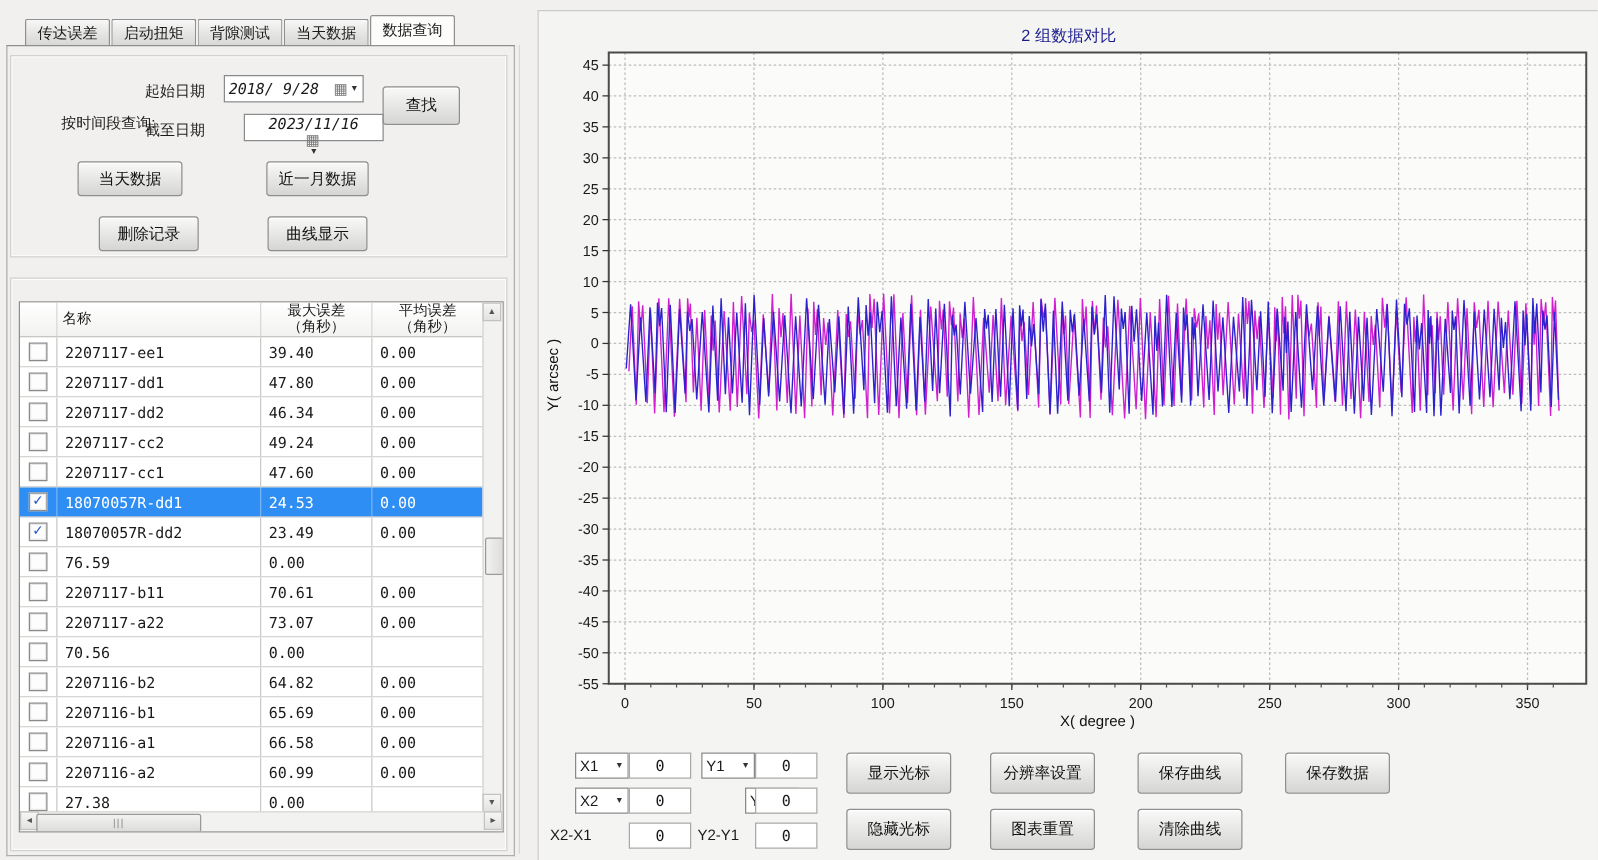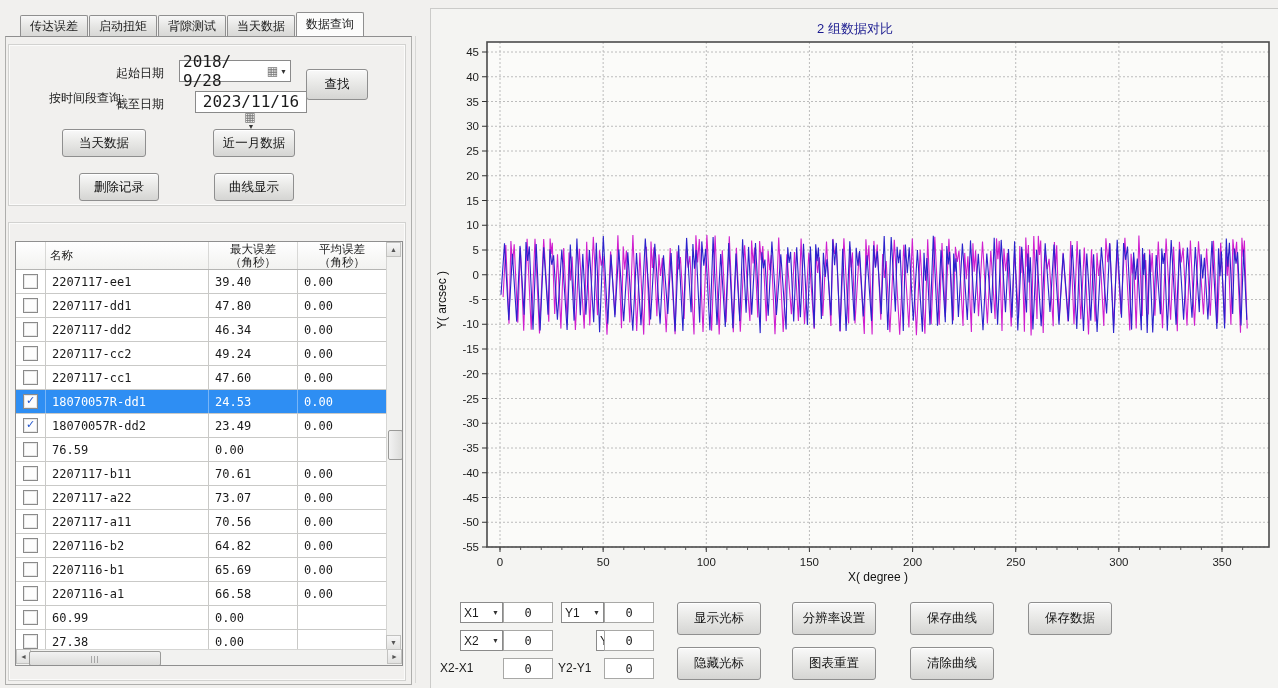--- a/index.html
+++ b/index.html
@@ -18,21 +18,21 @@
   
   .left-panel{position:absolute;left:5px;top:36px;width:405px;height:647px;
        background:#f1f0ee;border:1px solid #aeaeac;border-top:1px solid #8f8f8f;}
   .groupbox{position:absolute;border:1px solid #d2d2d0;box-shadow:0 0 0 1px #fbfbfa inset;background:#f1f0ee;}
   .g1{left:2px;top:7px;width:396px;height:160px;}
   .g2{left:2px;top:185px;width:396px;height:457px;}
   .lbl{position:absolute;font-size:12px;white-space:nowrap;}
 
   .datefield{position:absolute;width:104px;height:20px;background:#fff;border:1px solid #8a8a8a;
        font-size:12px;display:flex;align-items:center;padding:0 3px;}
-  .datefield .dtext{flex:1;font-family:"DejaVu Sans Mono",monospace;font-size:16px;}
+  .datefield .dtext{flex:1;font-family:"DejaVu Sans Mono",monospace;font-size:12px;font-style:italic;}
   .cal{font-size:12px;color:#777;line-height:1;margin-right:2px;}
   .caret{font-size:7px;color:#333;line-height:1;}
 
   .btn{position:absolute;display:flex;align-items:center;justify-content:center;
        background:linear-gradient(#f9f9f9,#e9e9e7 45%,#d5d5d3);
        border:1px solid #8f8f8f;border-radius:3px;font-size:12.5px;color:#111;
        box-shadow:0 1px 0 #ffffff inset;cursor:default;}
 
   
   .tablewrap{position:absolute;left:9px;top:204px;width:386px;height:423px;border:1px solid #8f8f8f;
@@ -204,21 +204,20 @@
                 <span class="cbx"></span>
               </div>
               <div class="tcell">2207117-a22</div>
               <div class="tcell">73.07</div>
               <div class="tcell">0.00</div>
             </div>
             <div class="trow">
               <div class="tcell ccell">
                 <span class="cbx"></span>
               </div>
-              <div class="tcell">2207117-a11</div>
               <div class="tcell">70.56</div>
               <div class="tcell">0.00</div>
             </div>
             <div class="trow">
               <div class="tcell ccell">
                 <span class="cbx"></span>
               </div>
               <div class="tcell">2207116-b2</div>
               <div class="tcell">64.82</div>
               <div class="tcell">0.00</div>
@@ -236,20 +235,21 @@
                 <span class="cbx"></span>
               </div>
               <div class="tcell">2207116-a1</div>
               <div class="tcell">66.58</div>
               <div class="tcell">0.00</div>
             </div>
             <div class="trow">
               <div class="tcell ccell">
                 <span class="cbx"></span>
               </div>
+              <div class="tcell">2207116-a2</div>
               <div class="tcell">60.99</div>
               <div class="tcell">0.00</div>
             </div>
             <div class="trow">
               <div class="tcell ccell">
                 <span class="cbx"></span>
               </div>
               <div class="tcell">27.38</div>
               <div class="tcell">0.00</div>
             </div>

